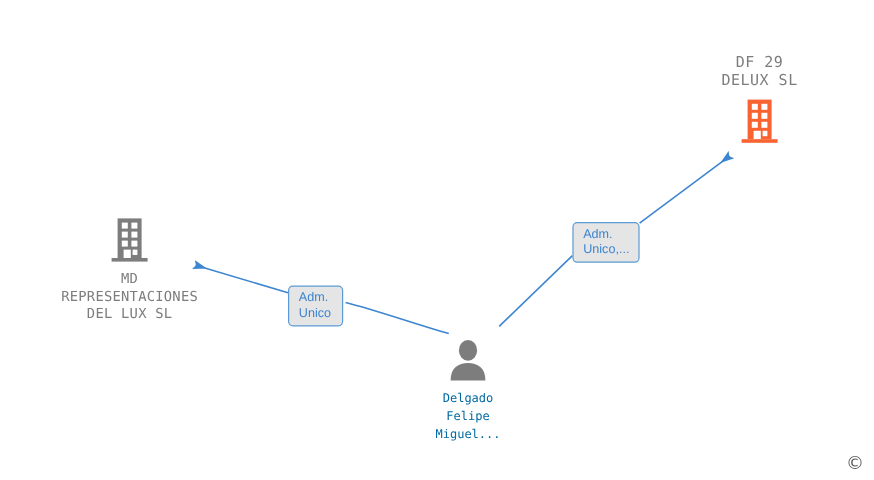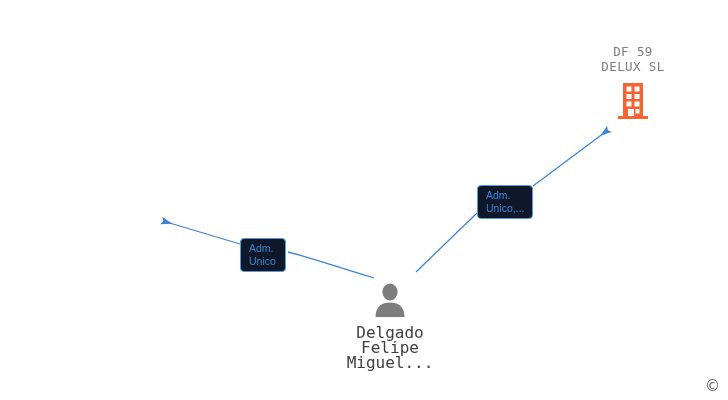--- a/index.html
+++ b/index.html
@@ -73,31 +73,31 @@
   }
 
   
   #node-person {
     left: 320px;
     top: 281px;
     width: 140px;
   }
   #node-person .node-label {
     font-family: "DejaVu Sans Mono", "Liberation Mono", monospace;
-    font-size: 16px;
+    font-size: 10px;
     line-height: 15px;
-    color: #404040;
+    color: #0369a1;
     margin-top: 6px;
   }
 
   
   .edge-label {
     position: absolute;
     box-sizing: border-box;
-    background: #0f172a;
+    background: #e5e5e5;
     border: 1px solid #5b9bd5;
     border-radius: 4px;
     color: #3d85d0;
     font-family: "Liberation Sans", sans-serif;
     font-size: 10.5px;
     line-height: 13px;
     text-align: left;
     padding: 3px 7px 3px 8px;
     white-space: pre-line;
     box-shadow: 0 0 0 0 rgba(0,0,0,0);
@@ -158,21 +158,21 @@
     </defs>
 
     <path d="M 374,278 C 340,268 312,258 288,252" fill="none" stroke="#3d85d0" stroke-width="1.3"></path>
     <path d="M 240,244 L 163,221" fill="none" stroke="#3d85d0" stroke-width="1.3" marker-end="url(#arrowhead-left)"></path>
 
     <path d="M 416,272 L 477,213" fill="none" stroke="#3d85d0" stroke-width="1.3"></path>
     <path d="M 533,186 L 608,130" fill="none" stroke="#3d85d0" stroke-width="1.3" marker-end="url(#arrowhead-right)"></path>
   </svg>
 
   <div class="node" id="node-df59">
-    <span class="node-label">DF 59
+    <span class="node-label">DF 29
 DELUX  SL</span>
     <span class="node-icon">
       <svg width="34" height="40" viewBox="0 0 34 40" xmlns="http://www.w3.org/2000/svg">
 
         <rect x="7" y="2" width="20" height="33" fill="#f96331"></rect>
 
         <rect x="10.5" y="5.5" width="5" height="5" fill="#ffffff"></rect>
         <rect x="18.5" y="5.5" width="5" height="5" fill="#ffffff"></rect>
         <rect x="10.5" y="13" width="5" height="5" fill="#ffffff"></rect>
         <rect x="18.5" y="13" width="5" height="5" fill="#ffffff"></rect>
@@ -180,20 +180,39 @@
         <rect x="18.5" y="20.5" width="5" height="5" fill="#ffffff"></rect>
 
         <rect x="12" y="28" width="6" height="7" fill="#ffffff"></rect>
         <rect x="19.5" y="28" width="4" height="4.5" fill="#ffffff"></rect>
 
         <rect x="2" y="35" width="30" height="3" fill="#f96331"></rect>
       </svg>
     </span>
   </div>
 
+  <div class="node" id="node-md">
+    <span class="node-icon">
+      <svg width="34" height="40" viewBox="0 0 34 40" xmlns="http://www.w3.org/2000/svg">
+        <rect x="7" y="2" width="20" height="33" fill="#7d7d7d"></rect>
+        <rect x="10.5" y="5.5" width="5" height="5" fill="#ffffff"></rect>
+        <rect x="18.5" y="5.5" width="5" height="5" fill="#ffffff"></rect>
+        <rect x="10.5" y="13" width="5" height="5" fill="#ffffff"></rect>
+        <rect x="18.5" y="13" width="5" height="5" fill="#ffffff"></rect>
+        <rect x="10.5" y="20.5" width="5" height="5" fill="#ffffff"></rect>
+        <rect x="18.5" y="20.5" width="5" height="5" fill="#ffffff"></rect>
+        <rect x="12" y="28" width="6" height="7" fill="#ffffff"></rect>
+        <rect x="19.5" y="28" width="4" height="4.5" fill="#ffffff"></rect>
+        <rect x="2" y="35" width="30" height="3" fill="#7d7d7d"></rect>
+      </svg>
+    </span>
+    <span class="node-label">MD
+REPRESENTACIONES
+DEL LUX SL</span>
+  </div>
 
   <div class="node" id="node-person">
     <span class="node-icon">
       <svg width="38" height="38" viewBox="0 0 38 38" xmlns="http://www.w3.org/2000/svg">
         <ellipse cx="19" cy="11" rx="7.6" ry="8.6" fill="#7d7d7d"></ellipse>
         <path d="M4.5,36 C4.5,25.5 11,21.5 19,21.5 C27,21.5 33.5,25.5 33.5,36 Z" fill="#7d7d7d"></path>
       </svg>
     </span>
     <span class="node-label">Delgado
 Felipe

